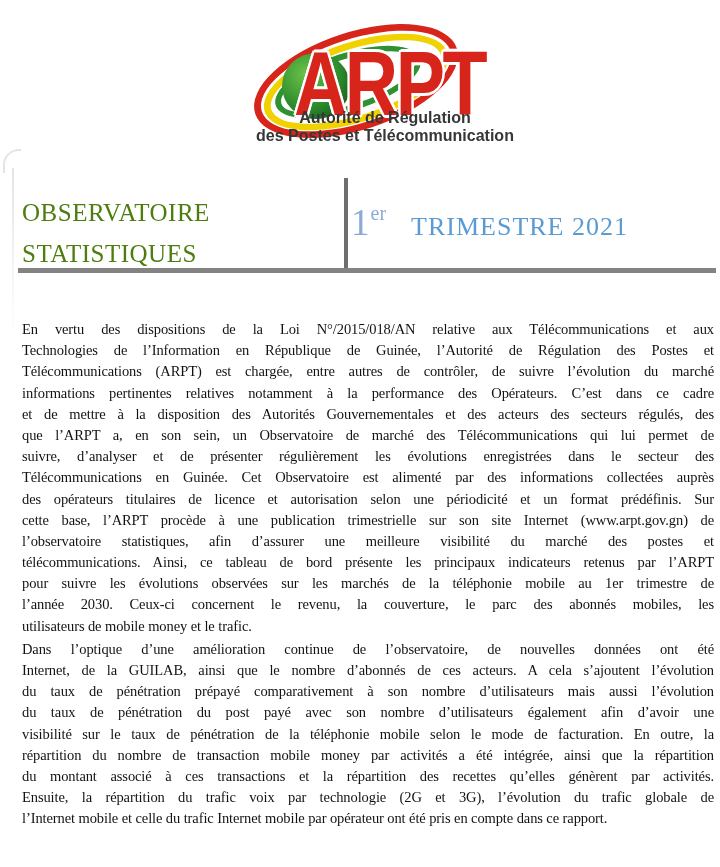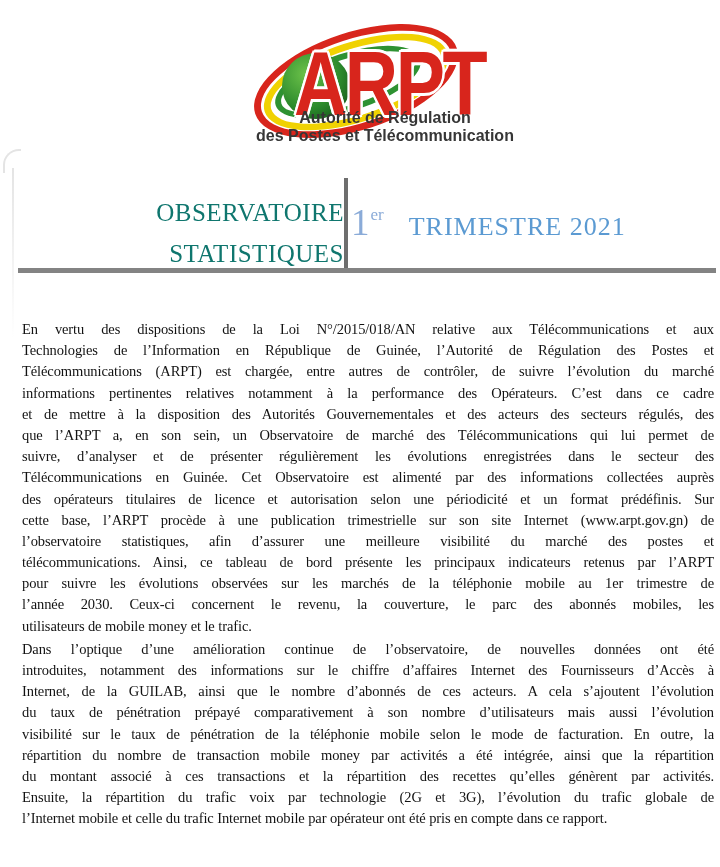--- a/index.html
+++ b/index.html
@@ -25,26 +25,26 @@
              font-family:"Liberation Sans",sans-serif;font-weight:bold;font-size:90px;line-height:1;
              color:#d8251c;letter-spacing:-3px;transform:scaleX(0.82);transform-origin:left top;
              text-shadow:-3px 0 0 #fff,3px 0 0 #fff,0 -3px 0 #fff,0 3px 0 #fff,
                          -2px -2px 0 #fff,2px 2px 0 #fff,-2px 2px 0 #fff,2px -2px 0 #fff;}
   .logo-cap{position:absolute;left:0;width:100%;text-align:center;z-index:3;
             font-family:"Liberation Sans",sans-serif;font-weight:bold;color:#363636;}
   .logo-cap.c1{top:85px;font-size:16px;}
   .logo-cap.c2{top:103px;font-size:16px;}
 
   
-  .report-title{position:absolute;left:22px;top:192px;width:322px;text-align:right;
-                font-size:25px;line-height:41px;color:#0f766e;letter-spacing:0.5px;}
+  .report-title{position:absolute;left:22px;top:192px;width:322px;text-align:left;
+                font-size:25px;line-height:41px;color:#4d7c0f;letter-spacing:0.5px;}
   .vdiv{position:absolute;left:344px;top:178px;width:4px;height:94px;background:#6e6e6e;}
   .quarter{position:absolute;left:351px;top:204px;display:flex;align-items:baseline;}
   .qnum{font-size:37px;line-height:1;color:#8aabd8;}
-  .qsuf{font-size:17px;color:#8aabd8;position:relative;top:-15px;margin-left:1px;}
+  .qsuf{font-size:20px;color:#8aabd8;position:relative;top:-15px;margin-left:1px;}
   .qtitle{margin-left:25px;font-size:26px;letter-spacing:1px;color:#5b9ad2;}
   .hrule{position:absolute;left:18px;top:268px;width:698px;height:5px;background:#838383;}
 
   
   .body-text{position:absolute;left:22px;top:321px;width:692px;color:#121212;
              font-size:14.5px;letter-spacing:-0.1px;}
   .para{margin:0 0 2px 0;}
   .line{height:21.2px;overflow:hidden;text-align:justify;text-align-last:justify;white-space:normal;}
   .line.last{text-align-last:left;}
 </style>
@@ -94,23 +94,23 @@
         <div class="line">des opérateurs titulaires de licence et autorisation selon une périodicité et un format prédéfinis. Sur</div>
         <div class="line">cette base, l’ARPT procède à une publication trimestrielle sur son site Internet (www.arpt.gov.gn) de</div>
         <div class="line">l’observatoire statistiques, afin d’assurer une meilleure visibilité du marché des postes et</div>
         <div class="line">télécommunications. Ainsi, ce tableau de bord présente les principaux indicateurs retenus par l’ARPT</div>
         <div class="line">pour suivre les évolutions observées sur les marchés de la téléphonie mobile au 1er trimestre de</div>
         <div class="line">l’année 2030. Ceux-ci concernent le revenu, la couverture, le parc des abonnés mobiles, les</div>
         <div class="line last">utilisateurs de mobile money et le trafic.</div>
       </div>
       <div class="para">
         <div class="line">Dans l’optique d’une amélioration continue de l’observatoire, de nouvelles données ont été</div>
-        <div class="line">introduites, notamment des informations sur le chiffre d’affaires Internet des Fournisseurs d’Accès à</div>
         <div class="line">Internet, de la GUILAB, ainsi que le nombre d’abonnés de ces acteurs. A cela s’ajoutent l’évolution</div>
         <div class="line">du taux de pénétration prépayé comparativement à son nombre d’utilisateurs mais aussi l’évolution</div>
+        <div class="line">du taux de pénétration du post payé avec son nombre d’utilisateurs également afin d’avoir une</div>
         <div class="line">visibilité sur le taux de pénétration de la téléphonie mobile selon le mode de facturation. En outre, la</div>
         <div class="line">répartition du nombre de transaction mobile money par activités a été intégrée, ainsi que la répartition</div>
         <div class="line">du montant associé à ces transactions et la répartition des recettes qu’elles génèrent par activités.</div>
         <div class="line">Ensuite, la répartition du trafic voix par technologie (2G et 3G), l’évolution du trafic globale de</div>
         <div class="line last">l’Internet mobile et celle du trafic Internet mobile par opérateur ont été pris en compte dans ce rapport.</div>
       </div>
     </div>
 
 </div>
 

